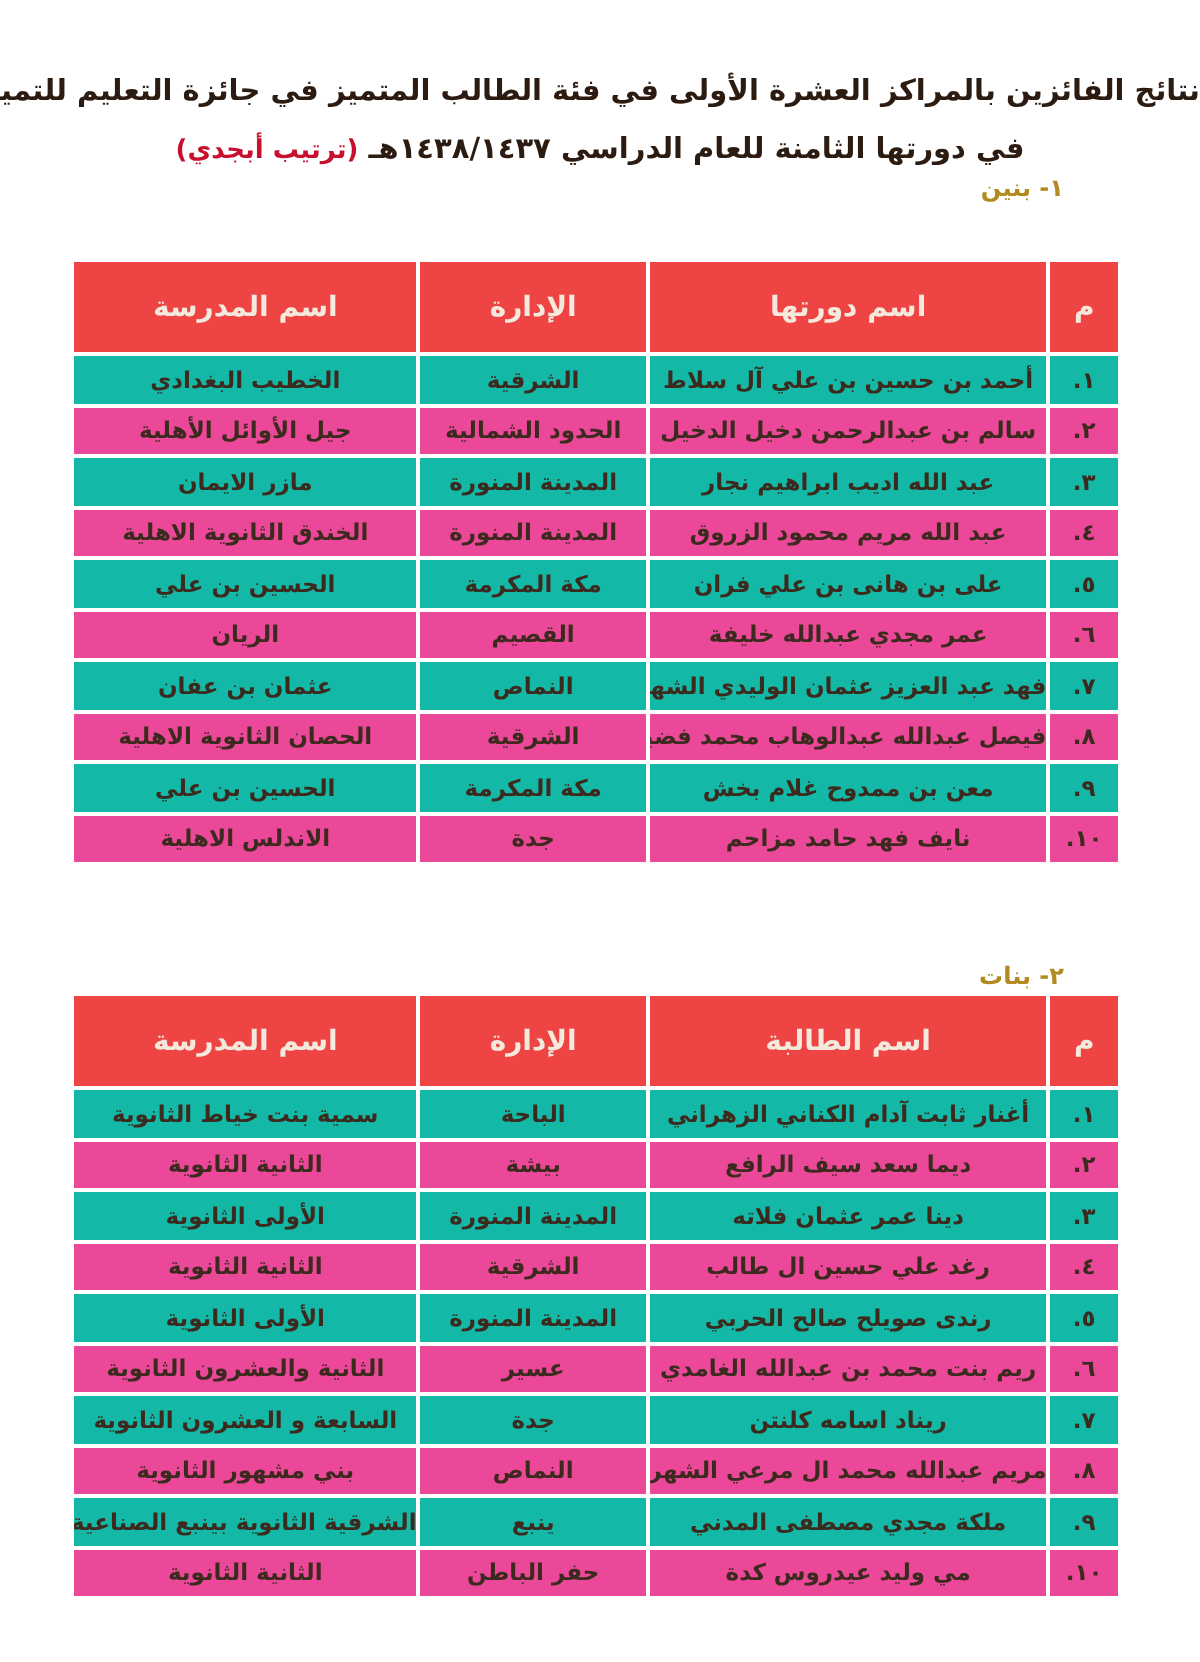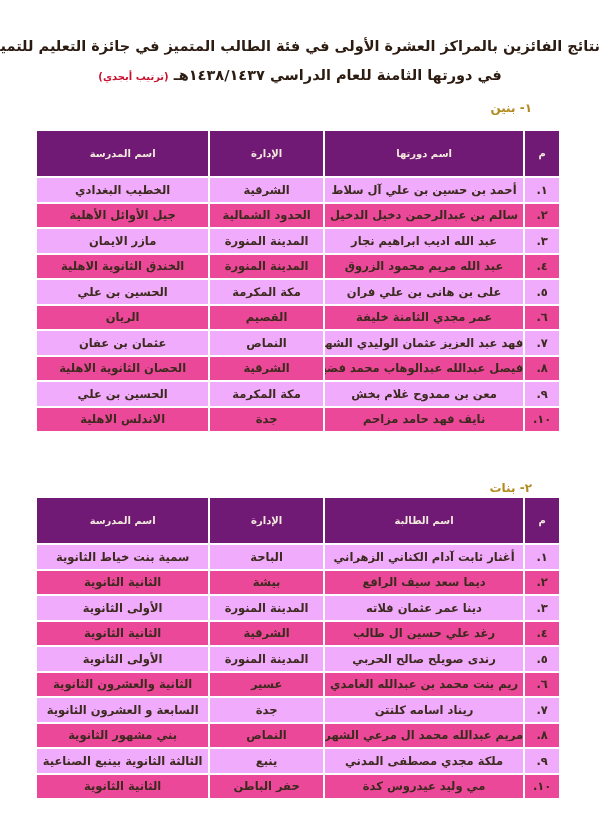--- a/index.html
+++ b/index.html
@@ -20,66 +20,66 @@
       left: 0;
       width: 600px;
       text-align: center;
       font-weight: bold;
       font-size: 14.5px;
       color: #2c1b10;
       white-space: nowrap;
     }
     .title-line.l1 { top: 38px; }
     .title-line.l2 { top: 67px; }
-    .title-line .accent { color: #c8102e; font-size: 10px; }
+    .title-line .accent { color: #c8102e; font-size: 13px; }
 
     .section-heading {
       position: absolute;
       right: 68px;
       font-weight: bold;
       font-size: 12px;
       color: #b38a1f;
       white-space: nowrap;
     }
-    .section-heading.s1 { top: 101px; }
+    .section-heading.s1 { top: 87px; }
     .section-heading.s2 { top: 481px; }
 
     table.results {
       position: absolute;
       left: 37px;
       width: 526px;
       border-collapse: separate;
       border-spacing: 2px;
       direction: rtl;
       table-layout: fixed;
       margin: -2px;
     }
     table.results.t1 { top: 131px; }
     table.results.t2 { top: 498px; }
 
     table.results th {
-      background: #701a75;
+      background: #ef4444;
       color: #f3e9dc;
-      font-size: 10px;
+      font-size: 14px;
       font-weight: bold;
       height: 45px;
       text-align: center;
       vertical-align: middle;
     }
     table.results td {
       height: 23.5px;
       font-size: 11.5px;
       font-weight: bold;
       color: #3c2a1e;
       text-align: center;
       vertical-align: middle;
       white-space: nowrap;
       overflow: hidden;
     }
-    table.results tr.odd td { background: #f0abfc; }
+    table.results tr.odd td { background: #14b8a6; }
     table.results tr.even td { background: #ec4899; }
 
     col.c-num { width: 30px; }
     col.c-name { width: 176px; }
     col.c-dept { width: 100px; }
     col.c-school { width: 152px; }
 
     td.num { font-size: 12px; }
   </style>
 </head>
@@ -132,21 +132,21 @@
       <td>الخندق الثانوية الاهلية</td>
     </tr>
     <tr class="odd">
       <td class="num">٥.</td>
       <td>على بن هانى بن علي فران</td>
       <td>مكة المكرمة</td>
       <td>الحسين بن علي</td>
     </tr>
     <tr class="even">
       <td class="num">٦.</td>
-      <td>عمر مجدي الثامنة خليفة</td>
+      <td>عمر مجدي عبدالله خليفة</td>
       <td>القصيم</td>
       <td>الريان</td>
     </tr>
     <tr class="odd">
       <td class="num">٧.</td>
       <td>فهد عبد العزيز عثمان الوليدي الشهري</td>
       <td>النماص</td>
       <td>عثمان بن عفان</td>
     </tr>
     <tr class="even">
@@ -232,21 +232,21 @@
     <tr class="even">
       <td class="num">٨.</td>
       <td>مريم عبدالله محمد ال مرعي الشهري</td>
       <td>النماص</td>
       <td>بني مشهور الثانوية</td>
     </tr>
     <tr class="odd">
       <td class="num">٩.</td>
       <td>ملكة مجدي مصطفى المدني</td>
       <td>ينبع</td>
-      <td>الثالثة الثانوية بينبع الصناعية</td>
+      <td>الشرقية الثانوية بينبع الصناعية</td>
     </tr>
     <tr class="even">
       <td class="num">١٠.</td>
       <td>مي وليد عيدروس كدة</td>
       <td>حفر الباطن</td>
       <td>الثانية الثانوية</td>
     </tr>
   </tbody>
 </table>
 

